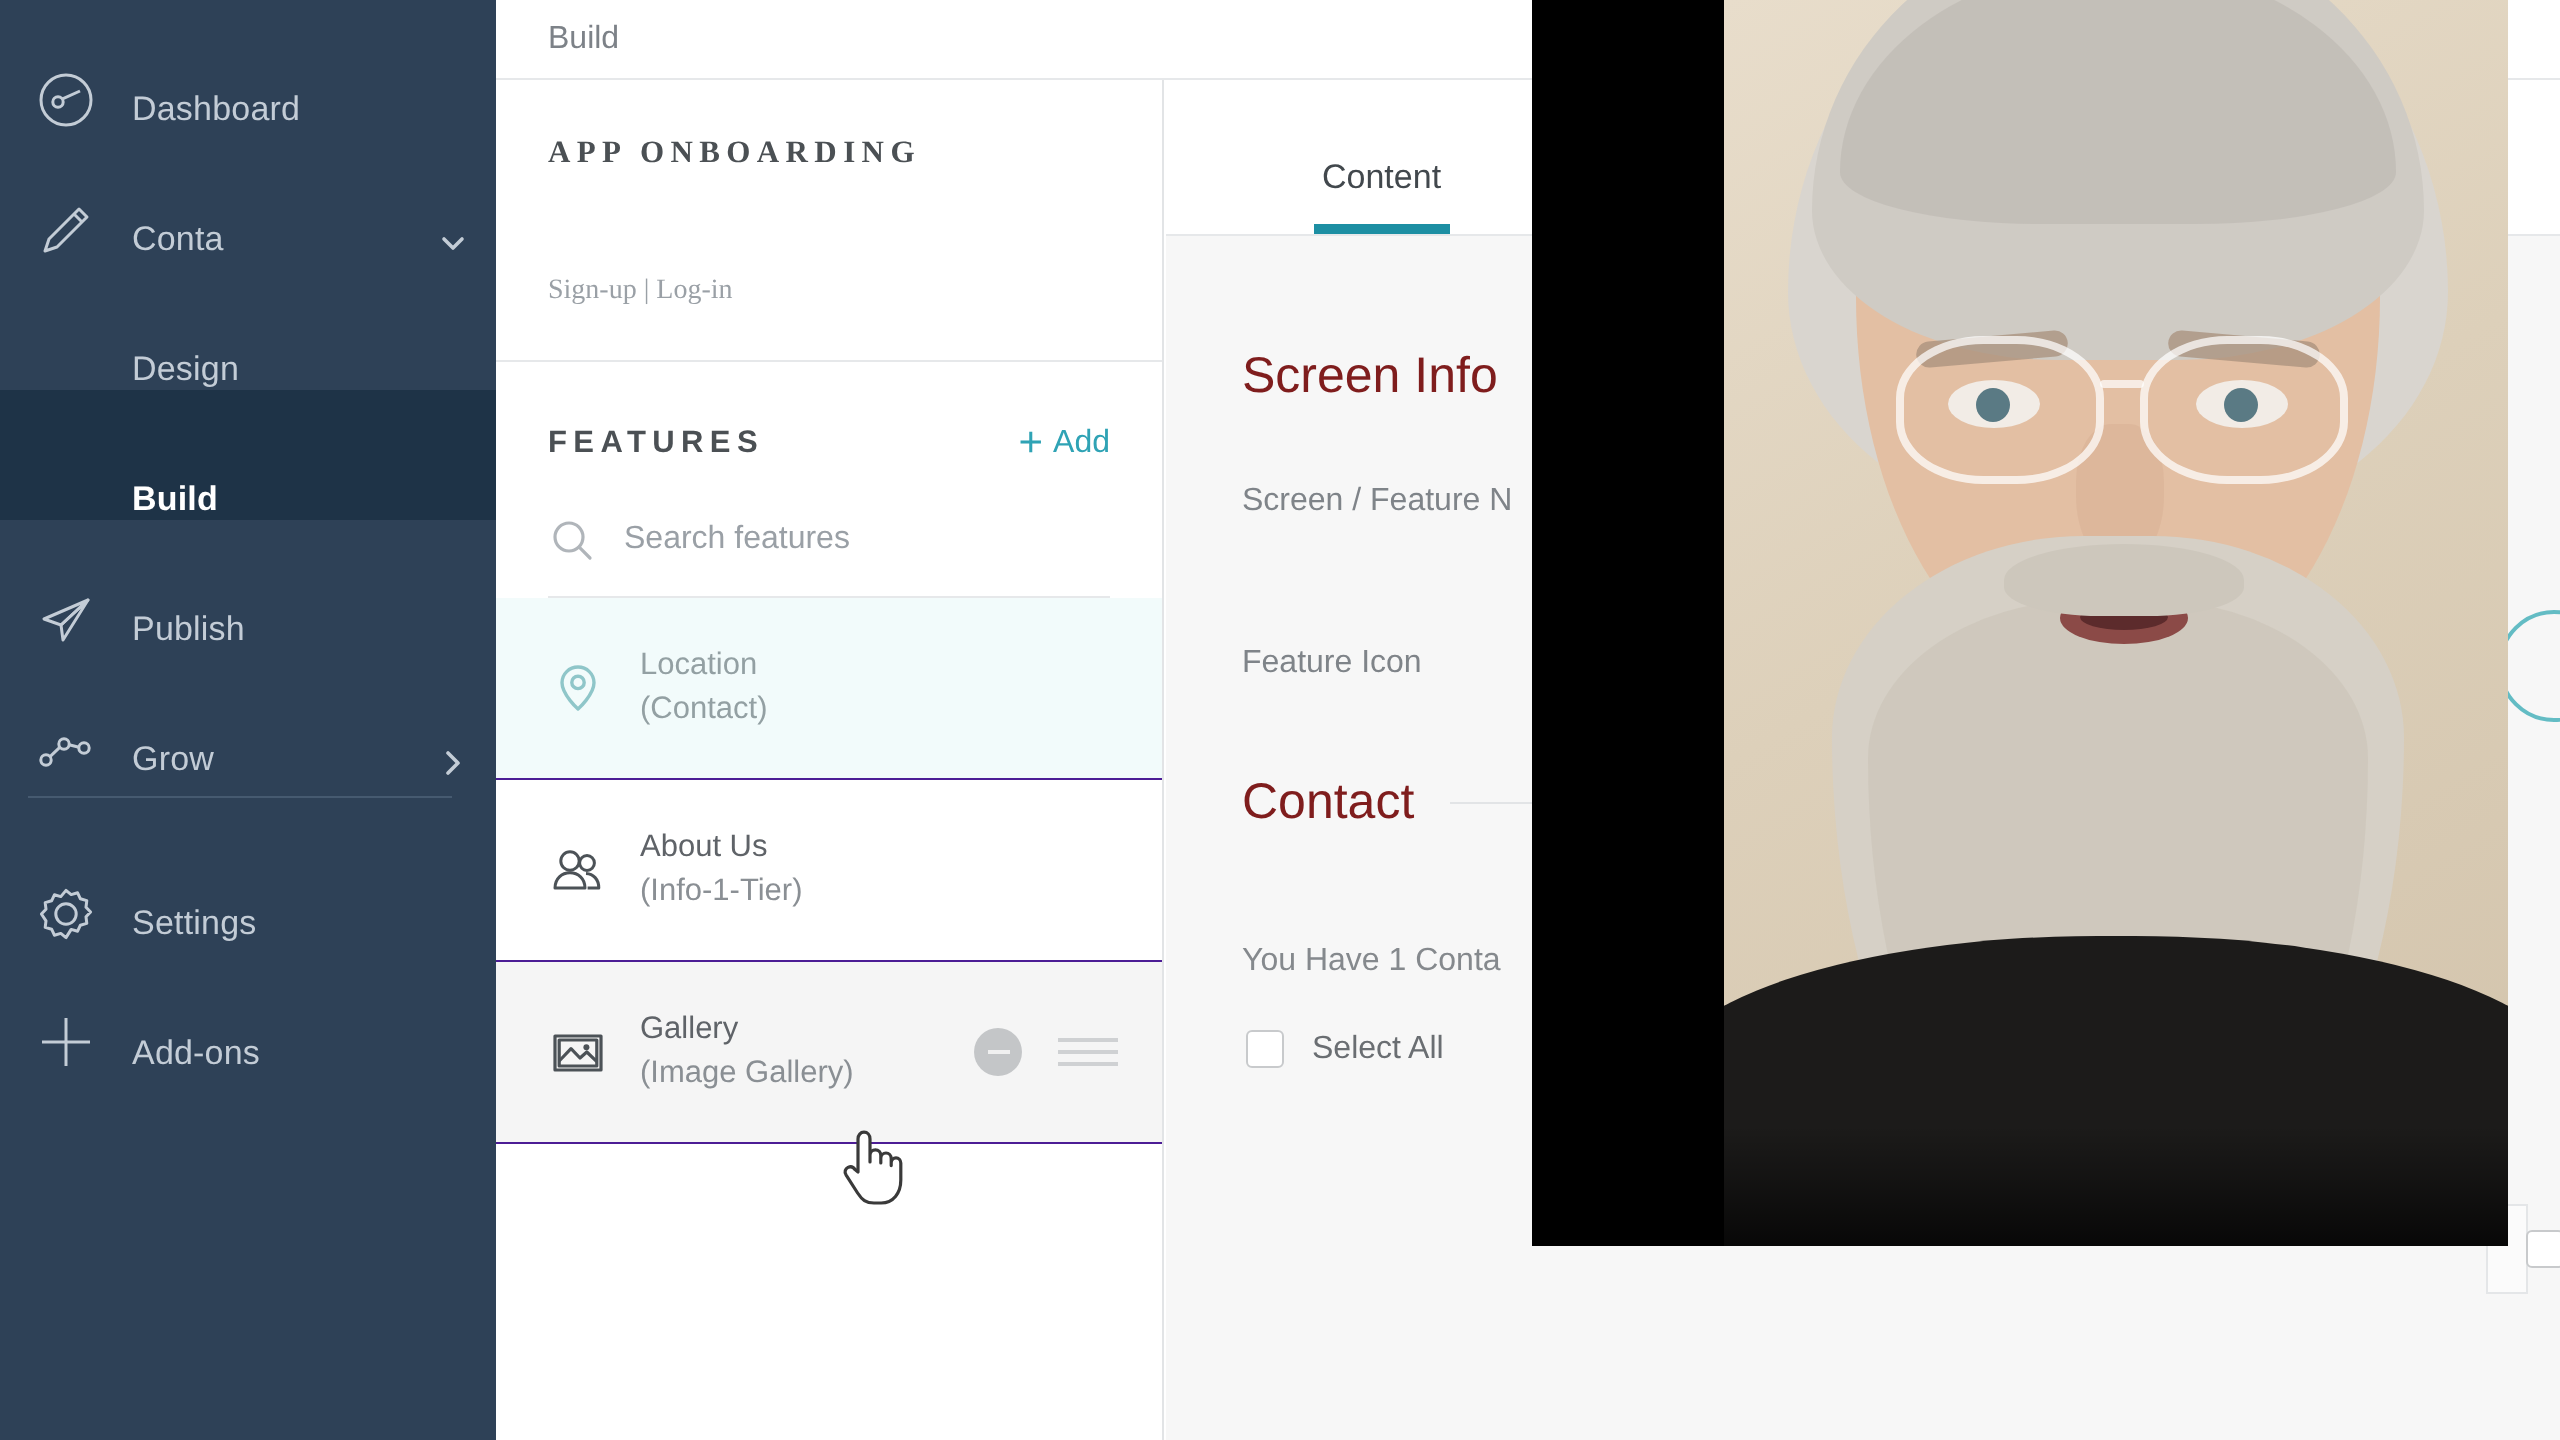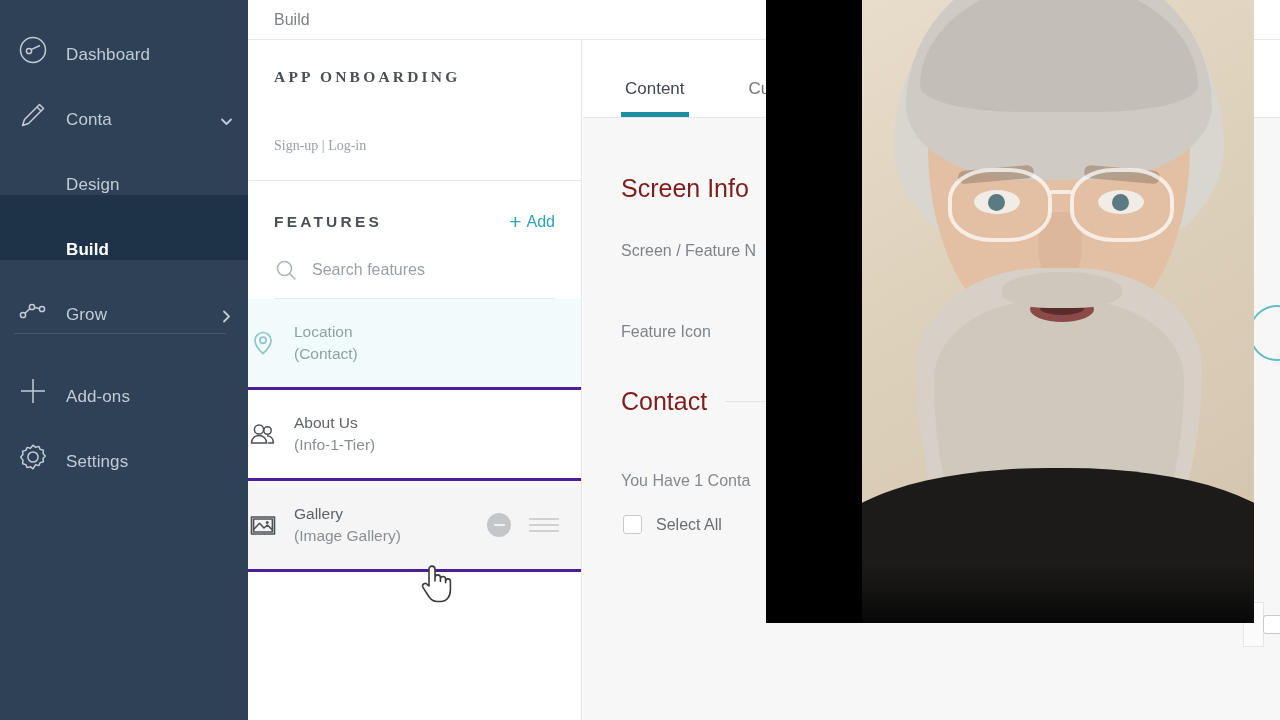--- a/index.html
+++ b/index.html
@@ -102,21 +102,22 @@
     border: 0; outline: 0; background: transparent;
     font-family: "Liberation Sans", sans-serif;
     font-size: 16px; color: #0369a1; width: 220px;
   }
   .search-input::placeholder { color: #9aa0a6; }
 
   .feat {
     position: relative;
     display: flex; align-items: center;
     height: 91px;
-    border-bottom: 3px solid #4c1d95;
+    padding-left: 26px;
+    border-bottom: 1px solid #4c1d95;
   }
   .feat.sel { background: #f2fbfb; }
   .feat.hov { background: #f5f5f5; }
   .feat-ico {
     width: 46px; flex: 0 0 46px;
     display: flex; align-items: center;
     color: #4c5257;
   }
   .feat.sel .feat-ico { color: #8fc6c9; }
   .feat-txt { flex: 1 1 auto; line-height: 1.45; }
@@ -149,21 +150,21 @@
     border-bottom: 1px solid #e6e8ea;
     display: flex; align-items: flex-end;
     padding-left: 38px;
   }
   .tab {
     position: relative;
     font-size: 17px; color: #6f7479;
     padding: 0 4px 18px 4px;
     margin-right: 56px;
   }
-  .tab.active { color: #42484d; }
+  .tab.active { color: #42484d; margin-left: 36px; }
   .tab.active::after {
     content: ""; position: absolute;
     left: 0; right: 0; bottom: 0;
     height: 5px; background: #1d8fa3;
   }
 
   .section-head {
     display: flex; align-items: center; gap: 18px;
     padding: 0 40px 0 38px;
   }
@@ -309,20 +310,30 @@
     </div>
 
     <div class="nav-item nav-sub">
       <span class="nav-label">Design</span>
     </div>
 
     <div class="nav-item nav-sub active">
       <span class="nav-label">Build</span>
     </div>
 
+    <div class="nav-item">
+      <span class="nav-ico">
+        <svg width="30" height="30" viewBox="0 0 30 30" fill="none" stroke="currentColor" stroke-width="1.5" stroke-linejoin="round">
+          <path d="M26 5 L4 14.5 L12.5 17.5 L26 5 Z"></path>
+            <path d="M26 5 L12.5 17.5 L13.5 25 L26 5 Z"></path>
+        </svg>
+      </span>
+      <span class="nav-label">Publish</span>
+      <span class="nav-chev"></span>
+    </div>
 
 
     <div class="nav-item">
       <span class="nav-ico">
         <svg width="30" height="30" viewBox="0 0 30 30" fill="none" stroke="currentColor" stroke-width="1.5">
           <circle cx="5" cy="20" r="2.6"></circle>
             <circle cx="14" cy="12" r="2.6"></circle>
             <circle cx="24" cy="14" r="2.6"></circle>
           <path d="M7 18.3 L12 13.6"></path>
             <path d="M16.5 12.4 L21.5 13.6"></path>
@@ -333,37 +344,37 @@
         <svg width="17" height="17" viewBox="0 0 17 17" fill="none" stroke="currentColor" stroke-width="1.8" stroke-linecap="round" stroke-linejoin="round">
             <path d="M6 3.5 L11 8.5 L6 13.5"></path>
           </svg>
       </span>
     </div>
 
     <div class="nav-divider"></div>
 
     <div class="nav-item">
       <span class="nav-ico">
+        <svg width="30" height="30" viewBox="0 0 30 30" fill="none" stroke="currentColor" stroke-width="1.5" stroke-linejoin="round">
+          <path d="M15 3.2 l2.6 2.1 3.2-.9 1.4 3 3.2.9-.4 3.3 2.3 2.4-2.3 2.4.4 3.3-3.2.9-1.4 3-3.2-.9L15 26.8l-2.6-2.1-3.2.9-1.4-3-3.2-.9.4-3.3L2.7 15l2.3-2.4-.4-3.3 3.2-.9 1.4-3 3.2.9z"></path>
+          <circle cx="15" cy="15" r="5.1"></circle>
+        </svg>
+      </span>
+      <span class="nav-label">Settings</span>
+      <span class="nav-chev"></span>
+    </div>
+
+    <div class="nav-item">
+      <span class="nav-ico">
         <svg width="32" height="32" viewBox="0 0 32 32" fill="none" stroke="currentColor" stroke-width="1.5">
             <path d="M16 4 V28"></path>
             <path d="M4 16 H28"></path>
           </svg>
       </span>
       <span class="nav-label">Add-ons</span>
-      <span class="nav-chev"></span>
-    </div>
-
-    <div class="nav-item">
-      <span class="nav-ico">
-        <svg width="30" height="30" viewBox="0 0 30 30" fill="none" stroke="currentColor" stroke-width="1.5" stroke-linejoin="round">
-          <path d="M15 3.2 l2.6 2.1 3.2-.9 1.4 3 3.2.9-.4 3.3 2.3 2.4-2.3 2.4.4 3.3-3.2.9-1.4 3-3.2-.9L15 26.8l-2.6-2.1-3.2.9-1.4-3-3.2-.9.4-3.3L2.7 15l2.3-2.4-.4-3.3 3.2-.9 1.4-3 3.2.9z"></path>
-          <circle cx="15" cy="15" r="5.1"></circle>
-        </svg>
-      </span>
-      <span class="nav-label">Settings</span>
       <span class="nav-chev"></span>
     </div>
   </div>
 
   <div class="topbar">
     <span class="topbar-title">Build</span>
   </div>
 
   <div class="panel">
     <div class="panel-head">

